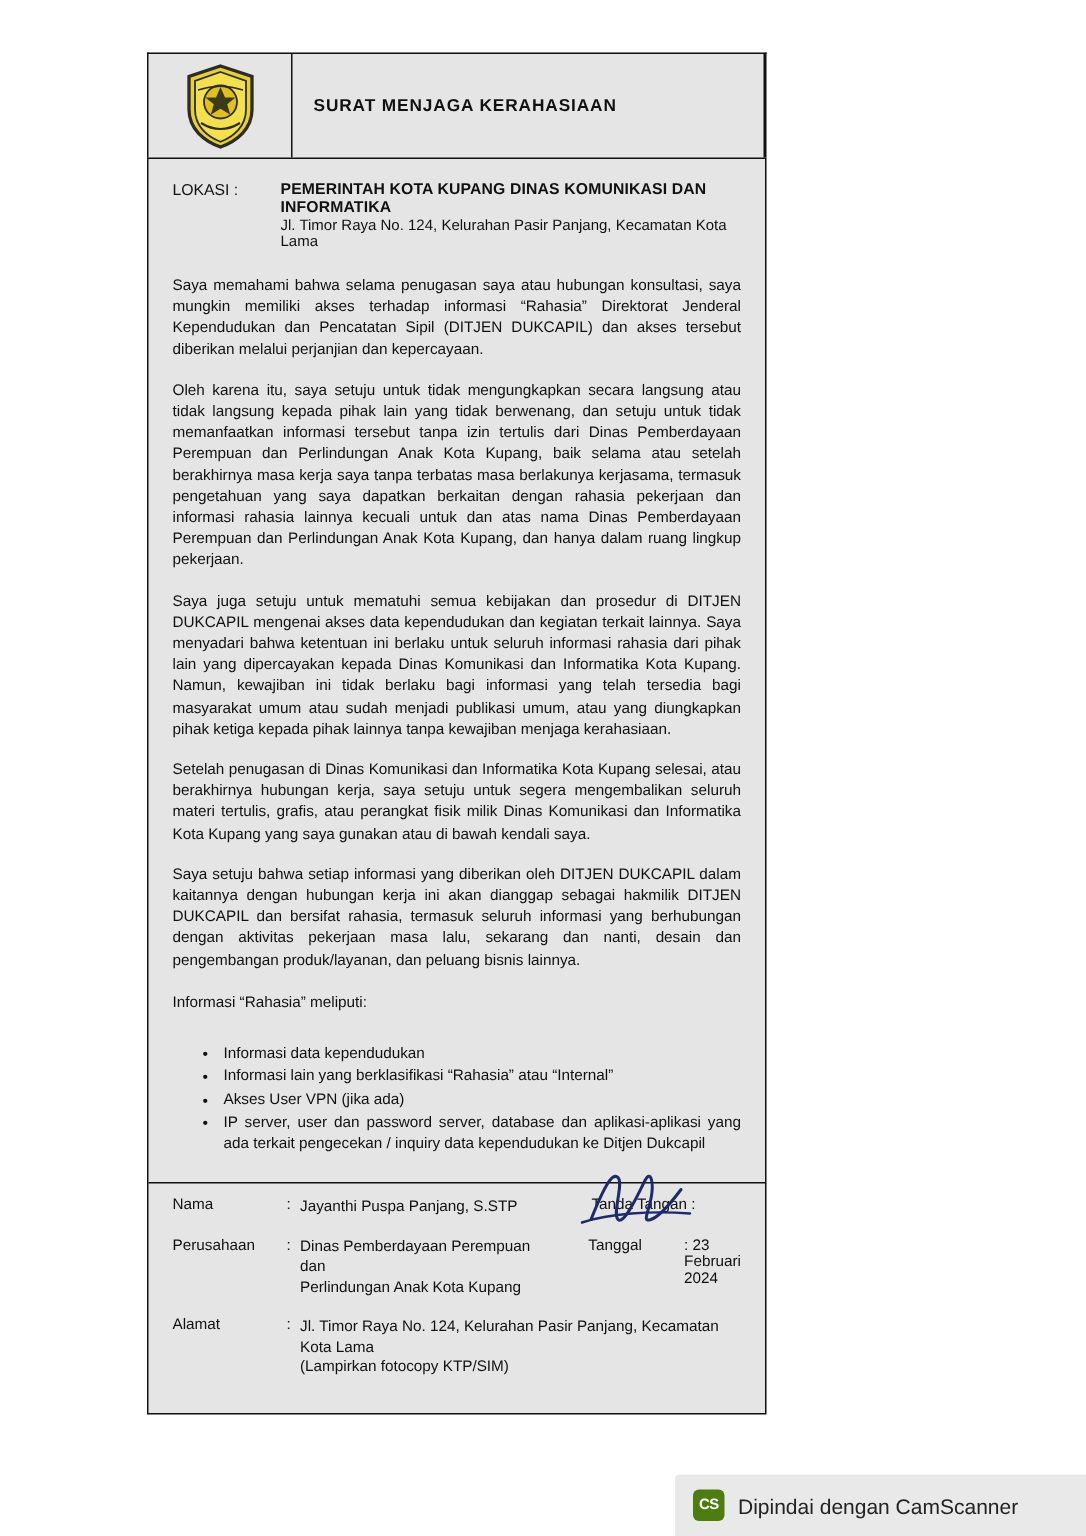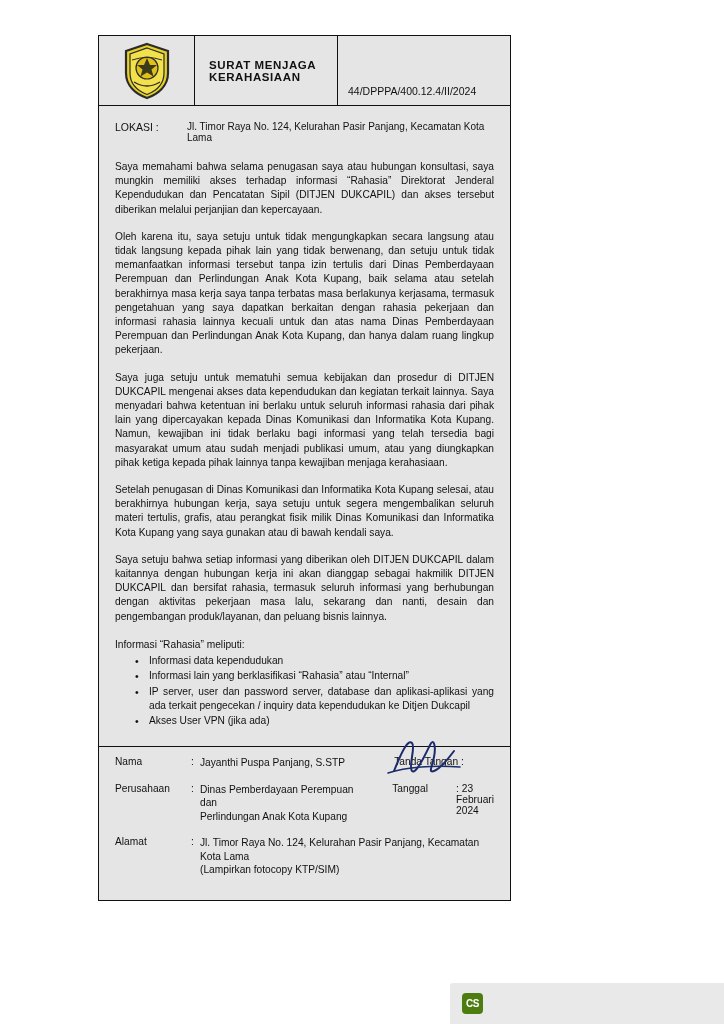--- a/index.html
+++ b/index.html
@@ -117,21 +117,21 @@
   }
   p.para.first { margin-top: 17px; }
 
   .rahasia-intro {
     font-size: 10.2px;
     line-height: 14.2px;
     color: #111;
     margin: 14px 0 2px 0;
   }
   ul.bullets {
-    margin: 2px 0 0 0;
+    margin: 20px 0 0 0;
     padding-left: 34px;
     list-style: none;
   }
   ul.bullets li {
     font-size: 10.2px;
     line-height: 14.2px;
     color: #111;
     position: relative;
     margin-bottom: 1px;
     text-align: justify;
@@ -238,46 +238,44 @@
             <circle cx="25" cy="26" r="11" fill="#e2c01c" stroke="#2b2b2b" stroke-width="1.2"></circle>
             <path d="M25 16 L28 23 L35 23 L29.5 27.5 L31.5 34.5 L25 30.5 L18.5 34.5 L20.5 27.5 L15 23 L22 23 Z" fill="#3b3b1a"></path>
             <path d="M12 40 Q25 48 38 40" stroke="#2b2b2b" stroke-width="1.4" fill="none"></path>
             <path d="M10 18 Q25 13 40 18" stroke="#2b2b2b" stroke-width="1" fill="none"></path>
           </svg>
         </span>
       </div>
       <div class="title-cell">
         <span class="t">SURAT MENJAGA KERAHASIAAN</span>
       </div>
-      <div class="num-cell">
-        <span class="n">44/DPPPA/400.12.4/II/2024</span>
-      </div>
     </div>
 
     <div class="body-box">
 
       <div class="lokasi-row">
         <div class="lokasi-label">LOKASI :</div>
         <div class="lokasi-val">
+          <div class="l1">PEMERINTAH KOTA KUPANG DINAS KOMUNIKASI DAN INFORMATIKA</div>
           <div class="l2">Jl. Timor Raya No. 124, Kelurahan Pasir Panjang, Kecamatan Kota Lama</div>
         </div>
       </div>
 
       <p class="para first">Saya memahami bahwa selama penugasan saya atau hubungan konsultasi, saya mungkin memiliki akses terhadap informasi “Rahasia” Direktorat Jenderal Kependudukan dan Pencatatan Sipil (DITJEN DUKCAPIL) dan akses tersebut diberikan melalui perjanjian dan kepercayaan.</p>
       <p class="para">Oleh karena itu, saya setuju untuk tidak mengungkapkan secara langsung atau tidak langsung kepada pihak lain yang tidak berwenang, dan setuju untuk tidak memanfaatkan informasi tersebut tanpa izin tertulis dari Dinas Pemberdayaan Perempuan dan Perlindungan Anak Kota Kupang, baik selama atau setelah berakhirnya masa kerja saya tanpa terbatas masa berlakunya kerjasama, termasuk pengetahuan yang saya dapatkan berkaitan dengan rahasia pekerjaan dan informasi rahasia lainnya kecuali untuk dan atas nama Dinas Pemberdayaan Perempuan dan Perlindungan Anak Kota Kupang, dan hanya dalam ruang lingkup pekerjaan.</p>
       <p class="para">Saya juga setuju untuk mematuhi semua kebijakan dan prosedur di DITJEN DUKCAPIL mengenai akses data kependudukan dan kegiatan terkait lainnya. Saya menyadari bahwa ketentuan ini berlaku untuk seluruh informasi rahasia dari pihak lain yang dipercayakan kepada Dinas Komunikasi dan Informatika Kota Kupang. Namun, kewajiban ini tidak berlaku bagi informasi yang telah tersedia bagi masyarakat umum atau sudah menjadi publikasi umum, atau yang diungkapkan pihak ketiga kepada pihak lainnya tanpa kewajiban menjaga kerahasiaan.</p>
       <p class="para">Setelah penugasan di Dinas Komunikasi dan Informatika Kota Kupang selesai, atau berakhirnya hubungan kerja, saya setuju untuk segera mengembalikan seluruh materi tertulis, grafis, atau perangkat fisik milik Dinas Komunikasi dan Informatika Kota Kupang yang saya gunakan atau di bawah kendali saya.</p>
       <p class="para">Saya setuju bahwa setiap informasi yang diberikan oleh DITJEN DUKCAPIL dalam kaitannya dengan hubungan kerja ini akan dianggap sebagai hakmilik DITJEN DUKCAPIL dan bersifat rahasia, termasuk seluruh informasi yang berhubungan dengan aktivitas pekerjaan masa lalu, sekarang dan nanti, desain dan pengembangan produk/layanan, dan peluang bisnis lainnya.</p>
 
       <div class="rahasia-intro">Informasi “Rahasia” meliputi:</div>
       <ul class="bullets">
         <li>Informasi data kependudukan</li>
         <li>Informasi lain yang berklasifikasi “Rahasia” atau “Internal”</li>
+        <li>Akses User VPN (jika ada)</li>
         <li>IP server, user dan password server, database dan aplikasi-aplikasi yang ada terkait pengecekan / inquiry data kependudukan ke Ditjen Dukcapil</li>
-        <li>Akses User VPN (jika ada)</li>
       </ul>
 
       <div class="sig-sep"></div>
 
       <div class="sig">
 
         <span class="signature-mark">
           <svg width="86" height="46" viewBox="0 0 86 46">
             <path d="M12 38 C20 18 26 6 30 10 C34 14 26 34 30 38 C34 42 44 20 48 12 C52 4 54 14 52 24 C50 34 46 40 52 38 C58 36 66 26 72 18" stroke="#1b2b6b" stroke-width="2" fill="none" stroke-linecap="round"></path>
             <path d="M6 40 C24 34 52 32 78 34" stroke="#1b2b6b" stroke-width="1.6" fill="none" stroke-linecap="round"></path>
@@ -321,15 +319,16 @@
             </div>
           </div>
         </div>
 
       </div>
     </div>
   </div>
 
   <div class="cam">
     <span class="cam-logo">CS</span>
+    <span class="cam-text">Dipindai dengan CamScanner</span>
   </div>
 
 </div>
 
 </body></html>

